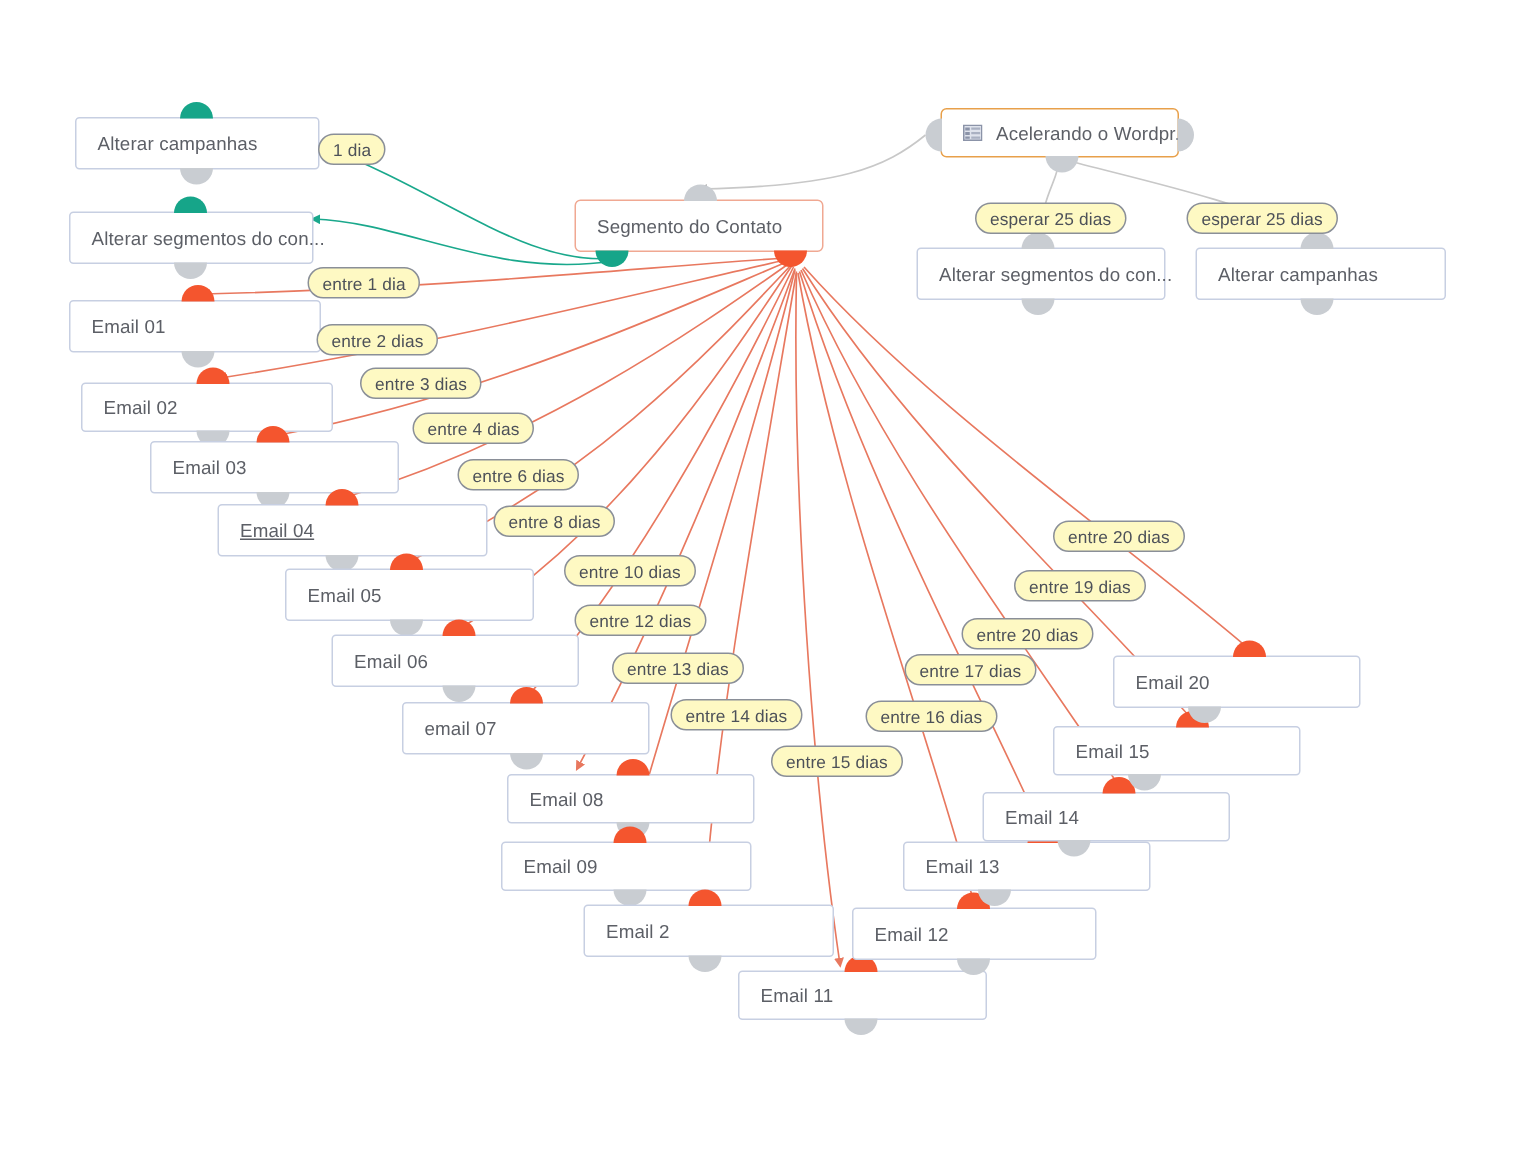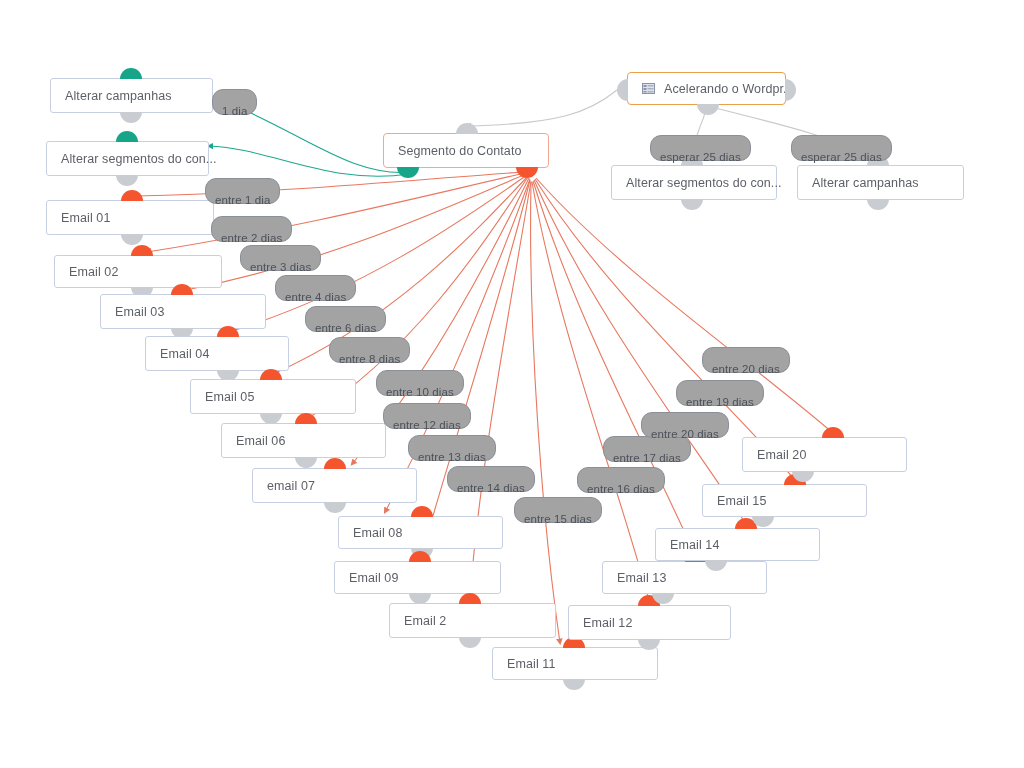--- a/index.html
+++ b/index.html
@@ -60,26 +60,26 @@
   .port.side {
     width: 11px; height: 22px;
     border-radius: 0;
   }
   .port.side.left  { border-radius: 11px 0 0 11px; background:#c9cdd2; }
   .port.side.right { border-radius: 0 11px 11px 0; background:#c9cdd2; }
   
   .edge-label {
     position: absolute;
     box-sizing: border-box;
-    background: #a3a3a3;
+    background: #fef9c3;
     border: 1px solid #8a8f98;
     border-radius: 11px;
     height: 21px;
     line-height: 19px;
-    padding: 12px 9px;
+    padding: 2px 9px;
     font-size: 11.5px;
     color: #4d5159;
     white-space: nowrap;
     letter-spacing: 0.1px;
   }
   .grid-icon {
     display: inline-block;
     width: 13px; height: 11px;
     margin-right: 9px;
     flex: 0 0 auto;
@@ -150,36 +150,36 @@
       <div class="node" style="left: 54px; top: 255px; width: 168px; height: 33px;">
         <span class="node-label">Email 02</span>
         <span class="port orange" style="left: 76px; top: -11px;"></span>
         <span class="port gray bottom" style="left: 76px; bottom: -11px;"></span>
       </div>
       <div class="node" style="left: 100px; top: 294px; width: 166px; height: 35px;">
         <span class="node-label">Email 03</span>
         <span class="port orange" style="left: 70px; top: -11px;"></span>
         <span class="port gray bottom" style="left: 70px; bottom: -11px;"></span>
       </div>
-      <div class="node" style="left: 145px; top: 336px; width: 144px; height: 35px;">
+      <div class="node" style="left: 145px; top: 336px; width: 180px; height: 35px; text-decoration: underline;">
         <span class="node-label">Email 04</span>
         <span class="port orange" style="left: 71px; top: -11px;"></span>
         <span class="port gray bottom" style="left: 71px; bottom: -11px;"></span>
       </div>
       <div class="node" style="left: 190px; top: 379px; width: 166px; height: 35px;">
         <span class="node-label">Email 05</span>
         <span class="port orange" style="left: 69px; top: -11px;"></span>
         <span class="port gray bottom" style="left: 69px; bottom: -11px;"></span>
       </div>
       <div class="node" style="left: 221px; top: 423px; width: 165px; height: 35px;">
         <span class="node-label">Email 06</span>
         <span class="port orange" style="left: 73px; top: -11px;"></span>
         <span class="port gray bottom" style="left: 73px; bottom: -11px;"></span>
       </div>
-      <div class="node" style="left: 252px; top: 468px; width: 165px; height: 35px;">
+      <div class="node" style="left: 268px; top: 468px; width: 165px; height: 35px;">
         <span class="node-label">email 07</span>
         <span class="port orange" style="left: 71px; top: -11px;"></span>
         <span class="port gray bottom" style="left: 71px; bottom: -11px;"></span>
       </div>
       <div class="node" style="left: 300px; top: 516px; width: 165px; height: 33px; margin-left: 38px;">
         <span class="node-label">Email 08</span>
         <span class="port orange" style="left: 72px; top: -11px;"></span>
         <span class="port gray bottom" style="left: 72px; bottom: -11px;"></span>
       </div>
       <div class="node" style="left: 334px; top: 561px; width: 167px; height: 33px;">

